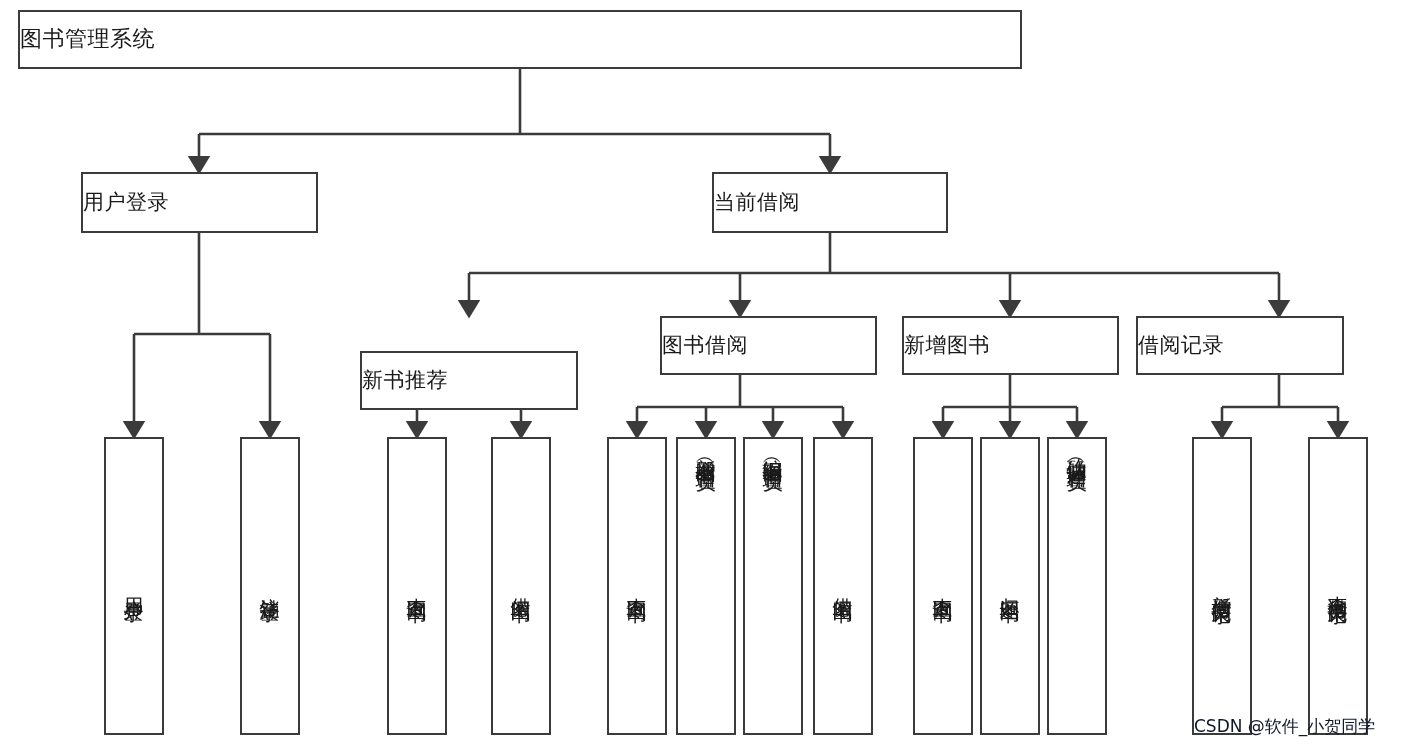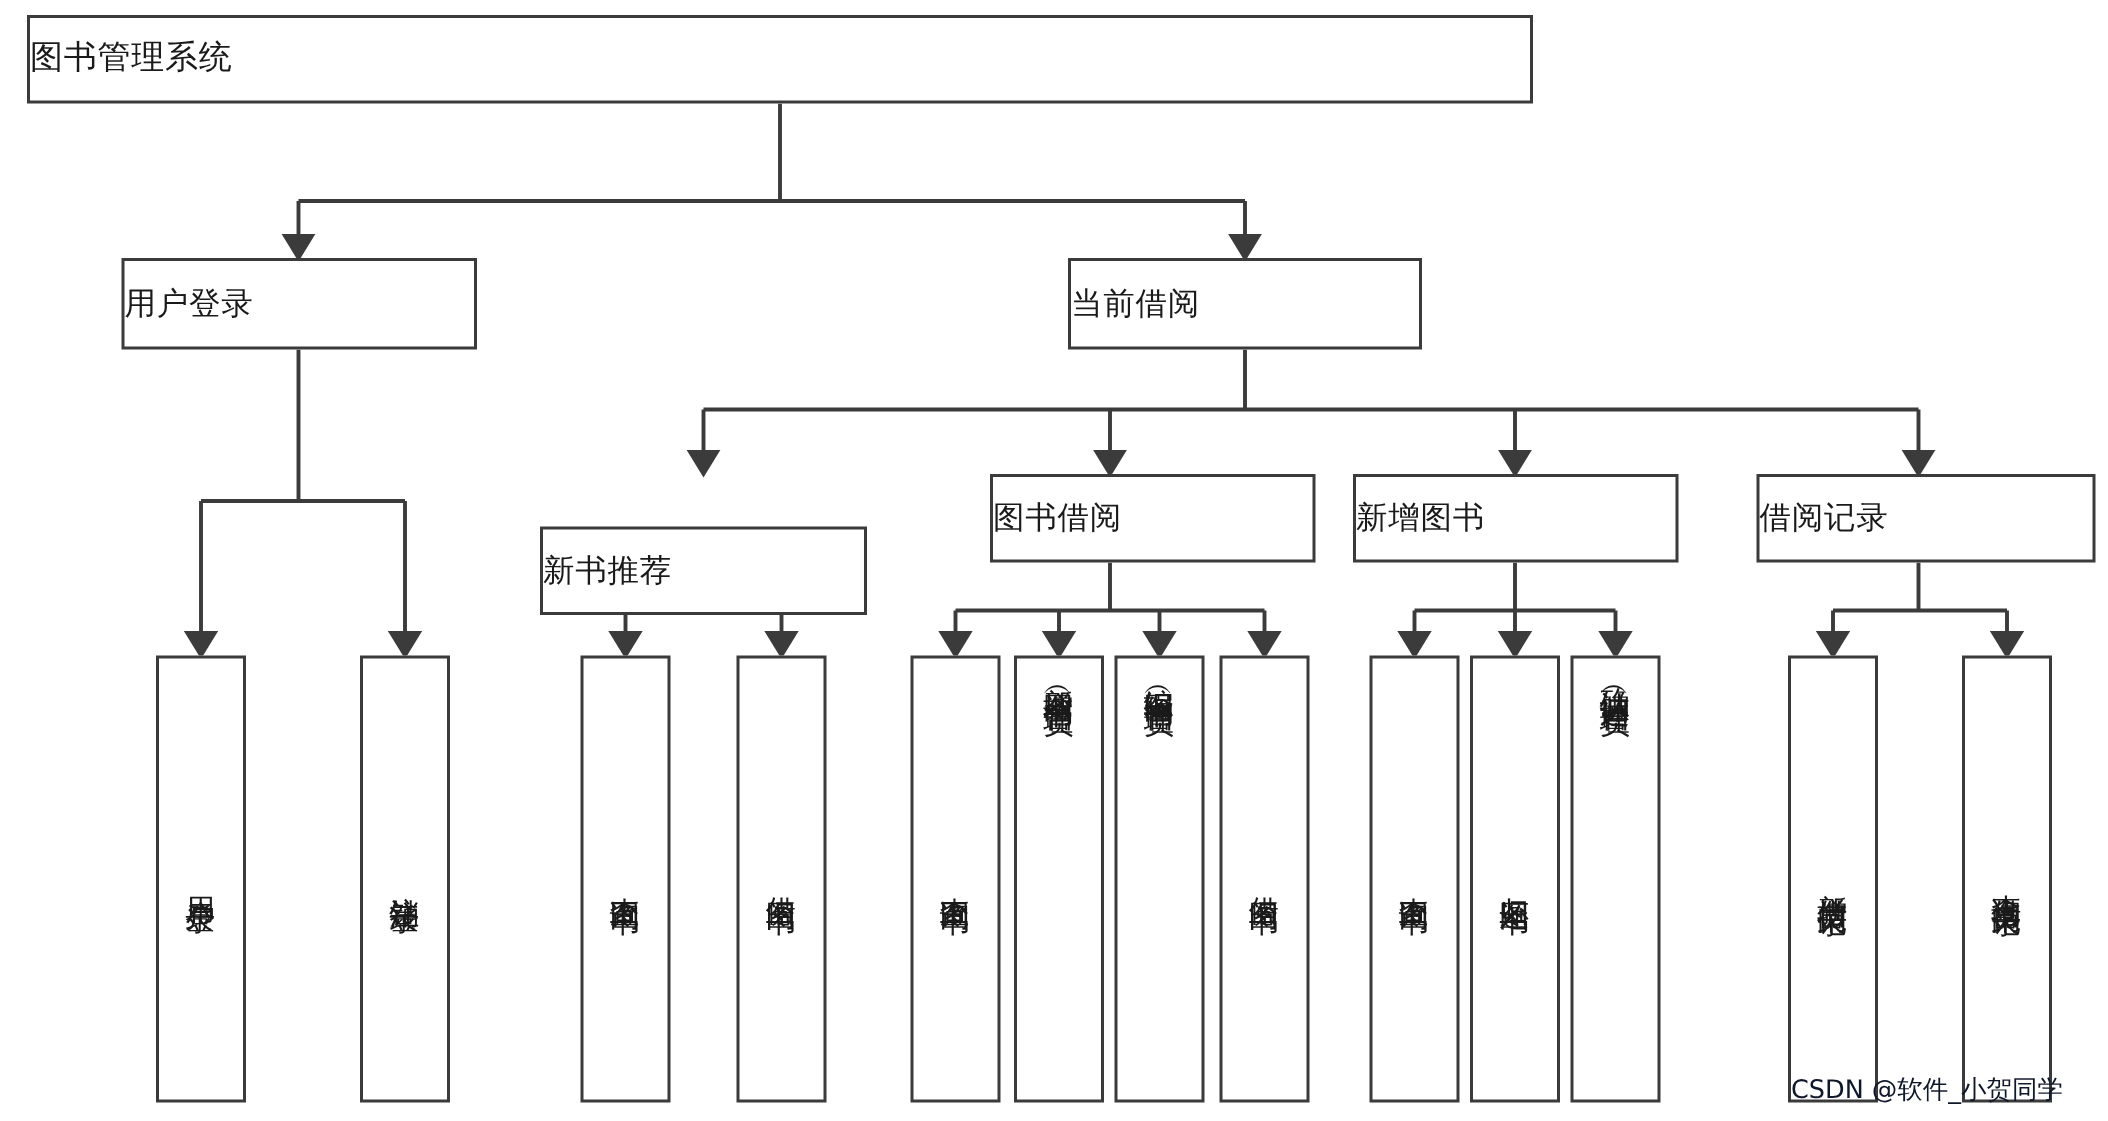--- a/index.html
+++ b/index.html
@@ -130,21 +130,21 @@
   </div>
 
   <div class="node h-node" style="left:632px;top:316px;width:217px;height:59px;margin-left:28px;">
     <span class="lbl">图书借阅</span>
   </div>
 
   <div class="node h-node" style="left:902px;top:316px;width:217px;height:59px;">
     <span class="lbl">新增图书</span>
   </div>
 
-  <div class="node h-node" style="left:1171px;top:316px;width:226px;height:59px;">
+  <div class="node h-node" style="left:1136px;top:316px;width:208px;height:59px;">
     <span class="lbl">借阅记录</span>
   </div>
 
   <div class="node v-node centered" style="left:104px;top:437px;width:60px;height:298px;">
     <span class="lbl">用户登录</span>
   </div>
 
   <div class="node v-node centered" style="left:240px;top:437px;width:60px;height:298px;">
     <span class="lbl">注销登录</span>
   </div>

